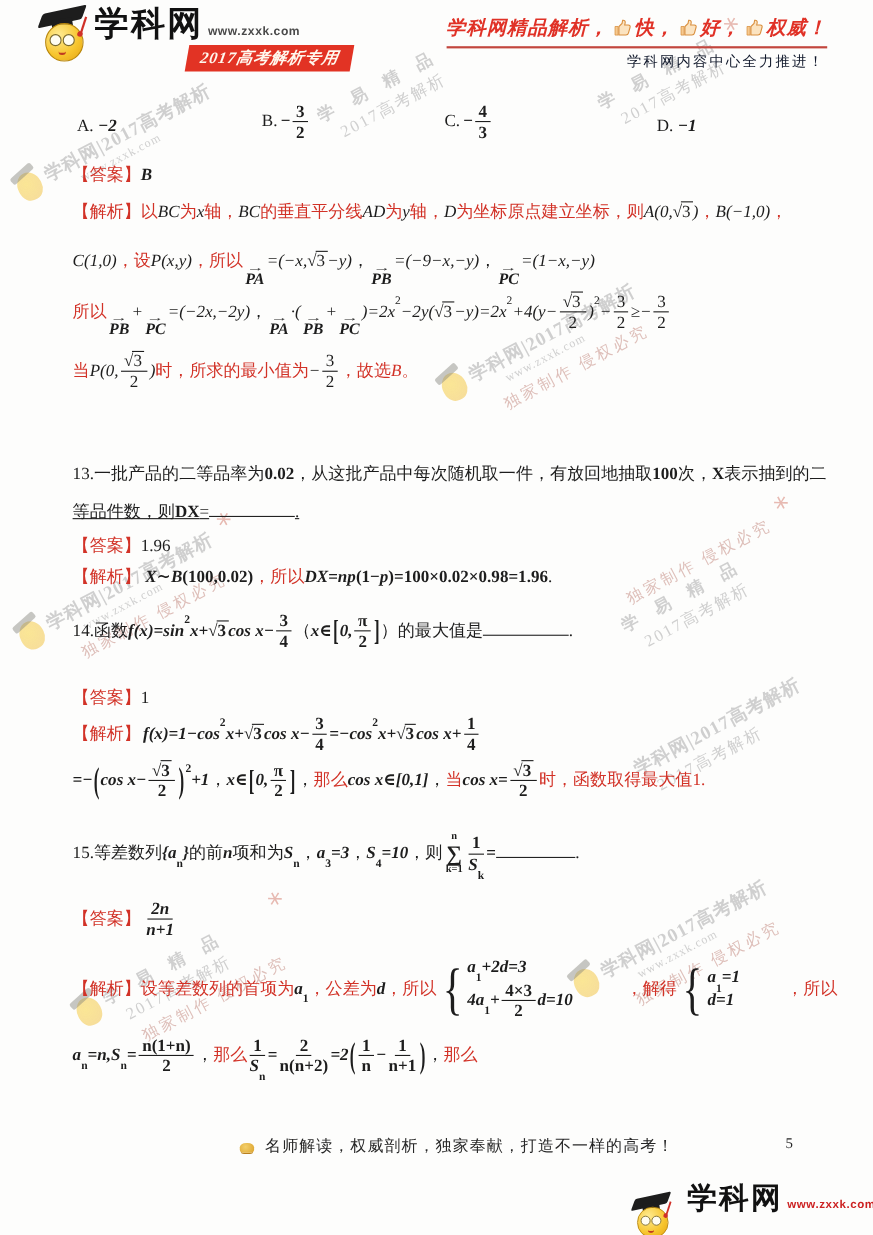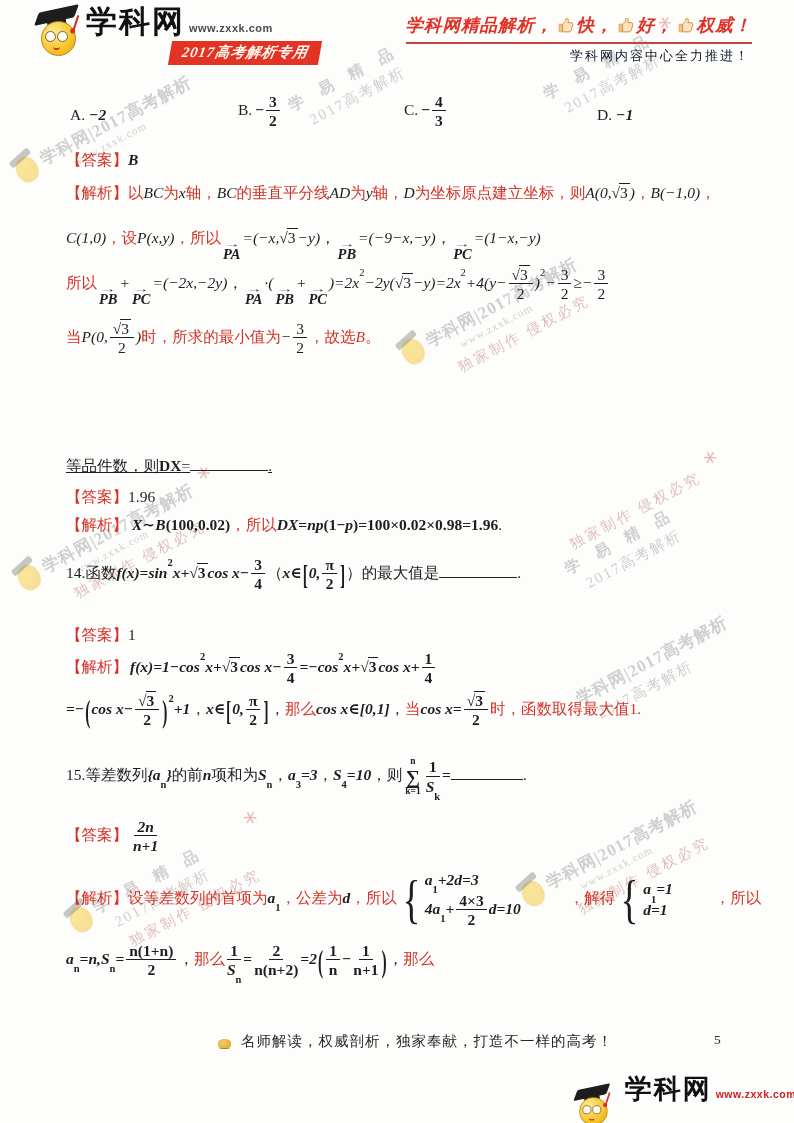--- a/index.html
+++ b/index.html
@@ -225,20 +225,21 @@
           <span class="fn">3</span>
           <span class="fd">2</span>
         </span></div>
       <div class="line" style="left: 66px; top: 320px;"><span class="r">当</span><span class="m">P(0,</span><span class="frac">
           <span class="fn"><span class="sqrt"><span class="rad">√</span><span class="sqv">3</span></span></span>
           <span class="fd">2</span>
         </span><span class="m">)</span><span class="r">时，所求的最小值为</span><span class="m">−</span><span class="frac">
           <span class="fn">3</span>
           <span class="fd">2</span>
         </span><span class="r">，故选</span><span class="r m">B</span><span class="r">。</span></div>
+      <div class="line" style="left: 66px; top: 420px;"><span>13.一批产品的二等品率为</span><span class="b">0.02</span><span>，从这批产品中每次随机取一件，有放回地抽取</span><span class="b">100</span><span>次，</span><span class="b">X</span><span>表示抽到的二</span></div>
       <div class="line" style="left: 66px; top: 455px; text-decoration: underline;"><span>等品件数，则</span><span class="b">DX</span><span>=</span><span class="blank" style="width: 78px;"></span><span>.</span></div>
       <div class="line" style="left: 66px; top: 486px;"><span class="r">【答案】</span><span>1.96</span></div>
       <div class="line" style="left: 66px; top: 514px;"><span class="r">【解析】</span><span class="spc" style="width: 4px;"></span><span class="m b">X</span><span class="b">∼</span><span class="m b">B</span><span class="b">(100,0.02)</span><span class="r">，</span><span class="r">所以</span><span class="m b">DX</span><span class="b">=</span><span class="m b">np</span><span class="b">(1−</span><span class="m b">p</span><span class="b">)=100×0.02×0.98=1.96</span><span>.</span></div>
       <div class="line" style="left: 66px; top: 556px;"><span>14.函数</span><span class="m b">f(x)=sin</span><sup class="sp2 b">2</sup><span class="m b">x+</span><span class="sqrt b"><span class="rad">√</span><span class="sqv">3</span></span><span class="m b">cos x−</span><span class="frac b">
           <span class="fn">3</span>
           <span class="fd">4</span>
         </span><span>（</span><span class="m b">x∈</span><span class="bigch b" style="transform: scaleY(1.7);">[</span><span class="m b">0,</span><span class="frac b">
           <span class="fn">π</span>
           <span class="fd">2</span>
         </span><span class="bigch b" style="transform: scaleY(1.7);">]</span><span>）的最大值是</span><span class="blank" style="width: 78px;"></span><span>.</span></div>

